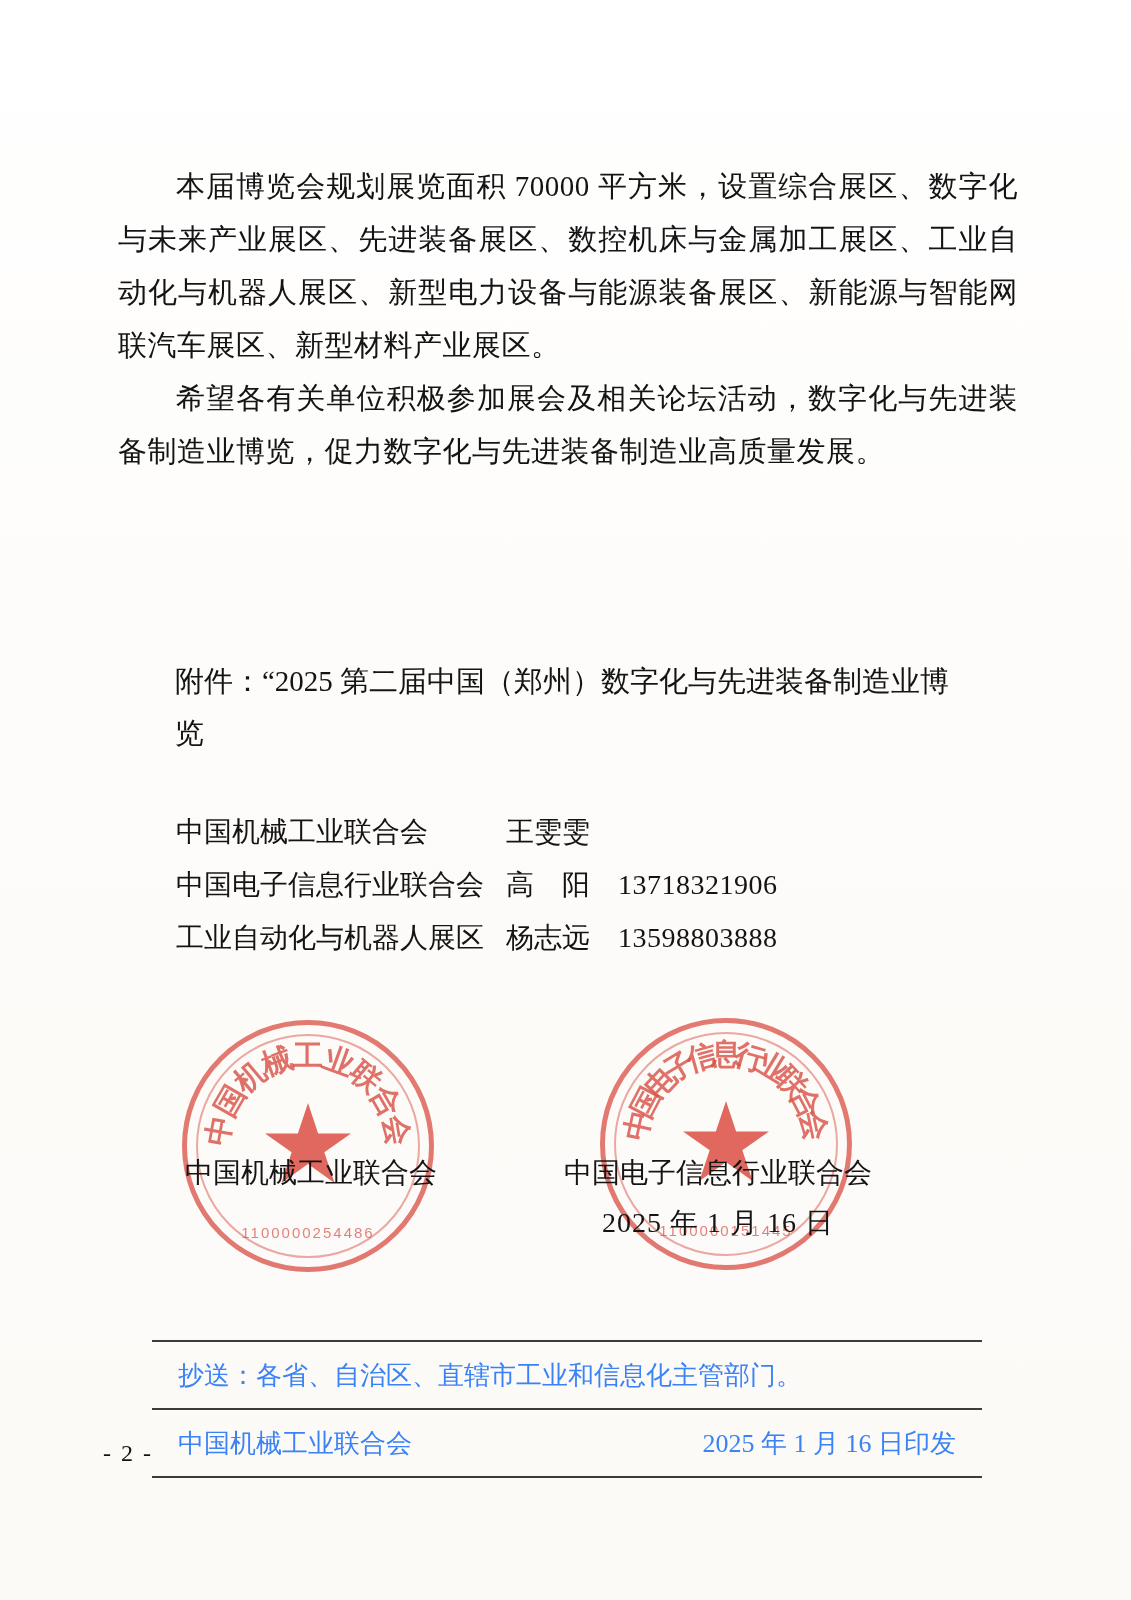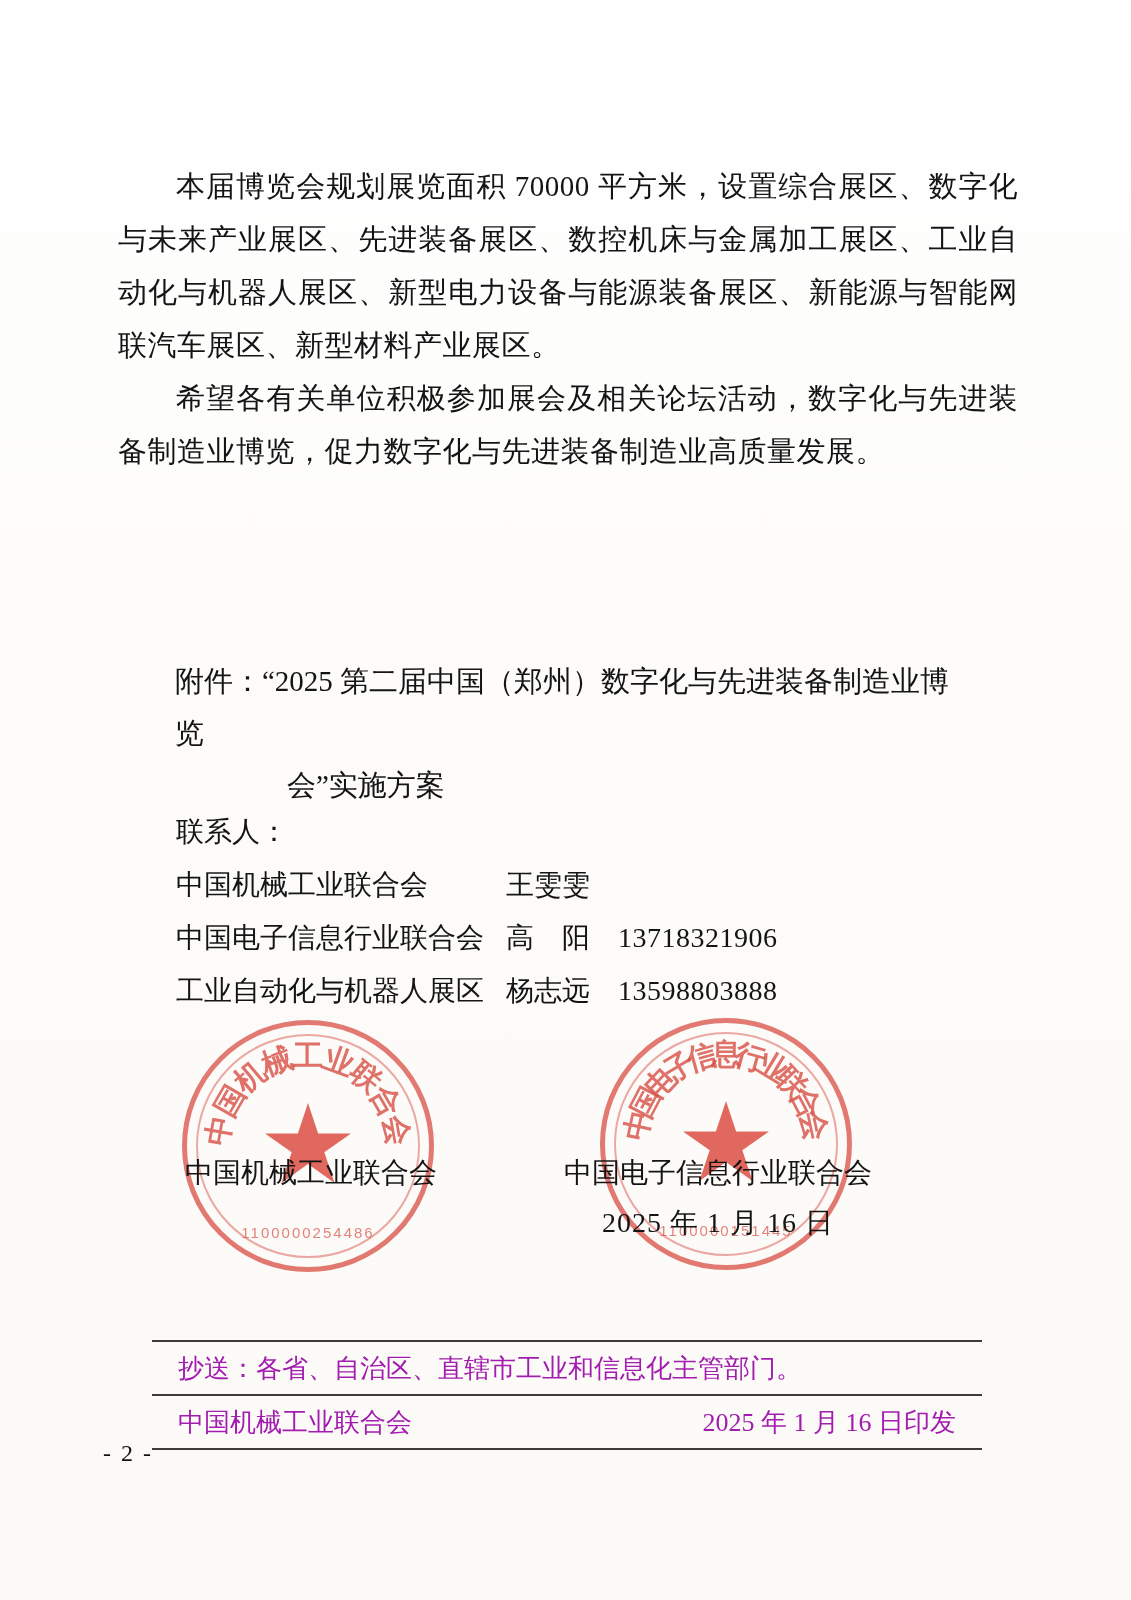--- a/index.html
+++ b/index.html
@@ -187,24 +187,24 @@
   .footer .rule {
     height: 2px;
     background: #3b3b3b;
     width: 100%;
   }
   .footer .row {
     display: flex;
     justify-content: space-between;
     align-items: center;
     font-size: 26px;
-    height: 52px;
+    height: 66px;
     padding: 4px 26px;
     box-sizing: border-box;
-    color: #a21caf;
+    color: #3b82f6;
   }
   .footer .row.single {
     justify-content: flex-start;
   }
   .page-number {
     position: absolute;
     left: 103px;
     top: 1440px;
     font-size: 24px;
     color: #141414;
@@ -216,25 +216,23 @@
 
 <div class="page">
 
   <div class="body-text">
     <p class="indent">本届博览会规划展览面积 70000 平方米，设置综合展区、数字化与未来产业展区、先进装备展区、数控机床与金属加工展区、工业自动化与机器人展区、新型电力设备与能源装备展区、新能源与智能网联汽车展区、新型材料产业展区。</p>
     <p class="indent">希望各有关单位积极参加展会及相关论坛活动，数字化与先进装备制造业博览，促力数字化与先进装备制造业高质量发展。</p>
   </div>
 
   <div class="attachment">
     <span>附件：“2025 第二届中国（郑州）数字化与先进装备制造业博览</span>
-    <span class="cont">会”实施方案</span>
   </div>
 
   <div class="contacts">
-    <div class="title">联系人：</div>
 
     <div class="contact-row">
       <span class="org">中国机械工业联合会</span>
       <span class="person">王雯雯</span>
     </div>
 
     <div class="contact-row">
       <span class="org">中国电子信息行业联合会</span>
       <span class="person">高　阳</span>
       <span class="phone">13718321906</span>

